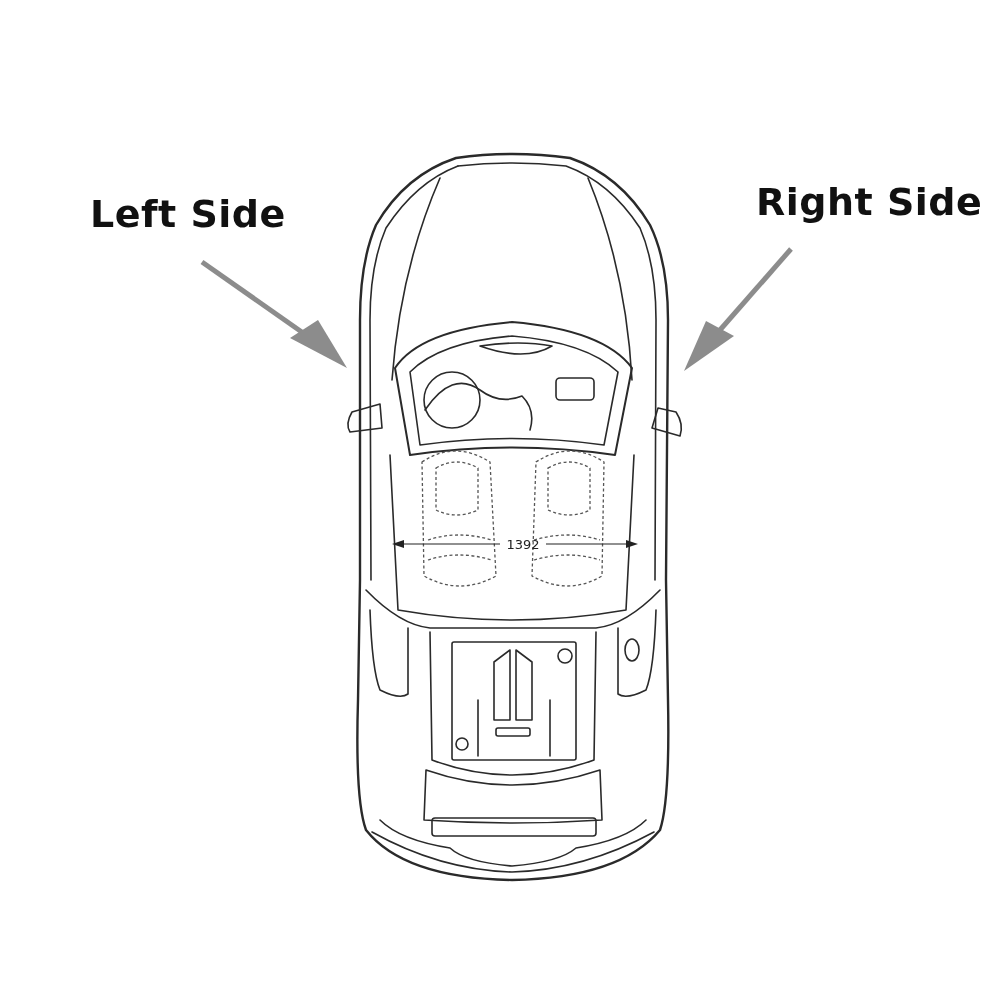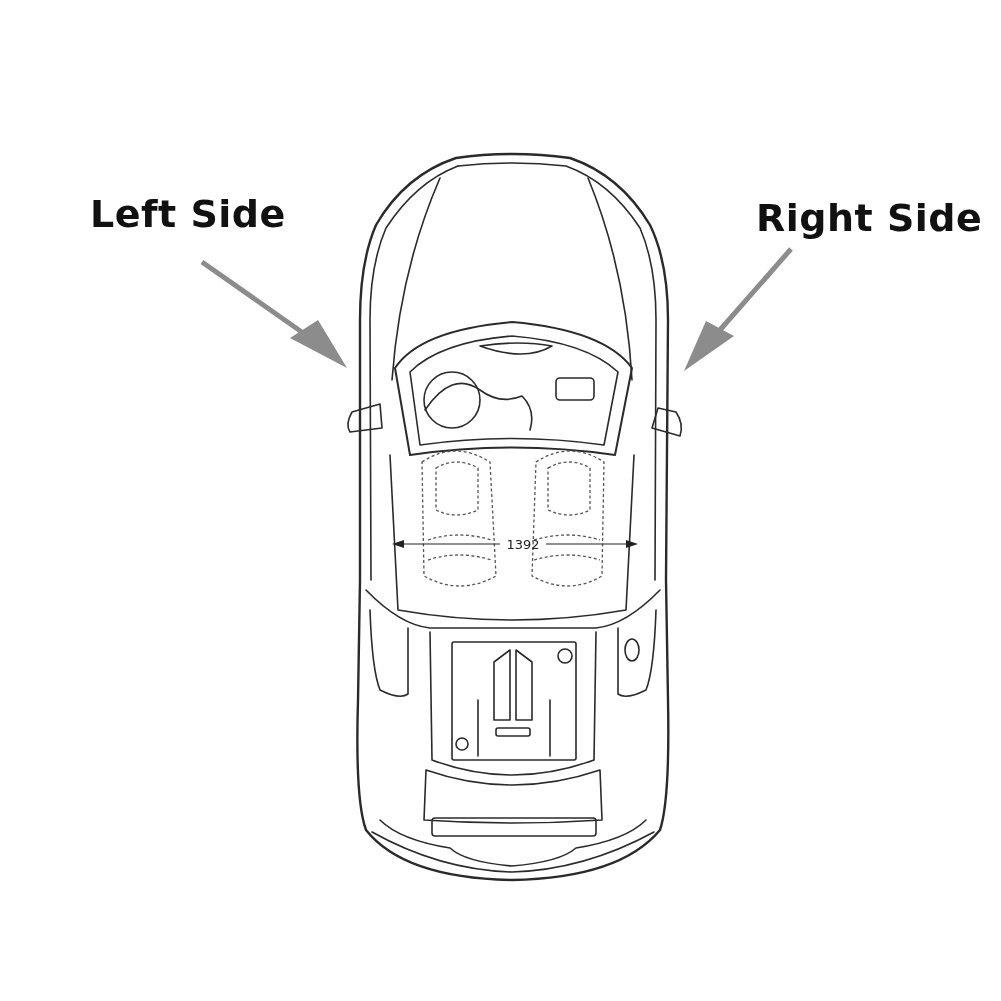--- a/index.html
+++ b/index.html
@@ -1,21 +1,21 @@
 <!DOCTYPE html>
 <html><head>
   <meta charset="utf-8">
   <style>
     html, body { margin: 0; padding: 0; background: #ffffff; }
     body { width: 1001px; height: 1001px; position: relative; overflow: hidden;
            font-family: "DejaVu Sans", "Liberation Sans", sans-serif; }
     .label { position: absolute; font-weight: bold; color: #111111; font-size: 38px;
              letter-spacing: 0.5px; white-space: nowrap; }
     #label-left { left: 90px; top: 192px; }
-    #label-right { left: 756px; top: 196px; }
+    #label-right { left: 756px; top: 180px; }
     svg.car { position: absolute; left: 0; top: 0; }
     .dim-text { font-family: "DejaVu Sans", "Liberation Sans", sans-serif; font-size: 13px; fill: #222; }
   </style>
 </head>
 <body>
 
 <div id="label-left" class="label">Left Side</div>
 <div id="label-right" class="label">Right Side</div>
 
 <svg class="car" width="1001" height="1001" viewBox="0 0 1001 1001">

